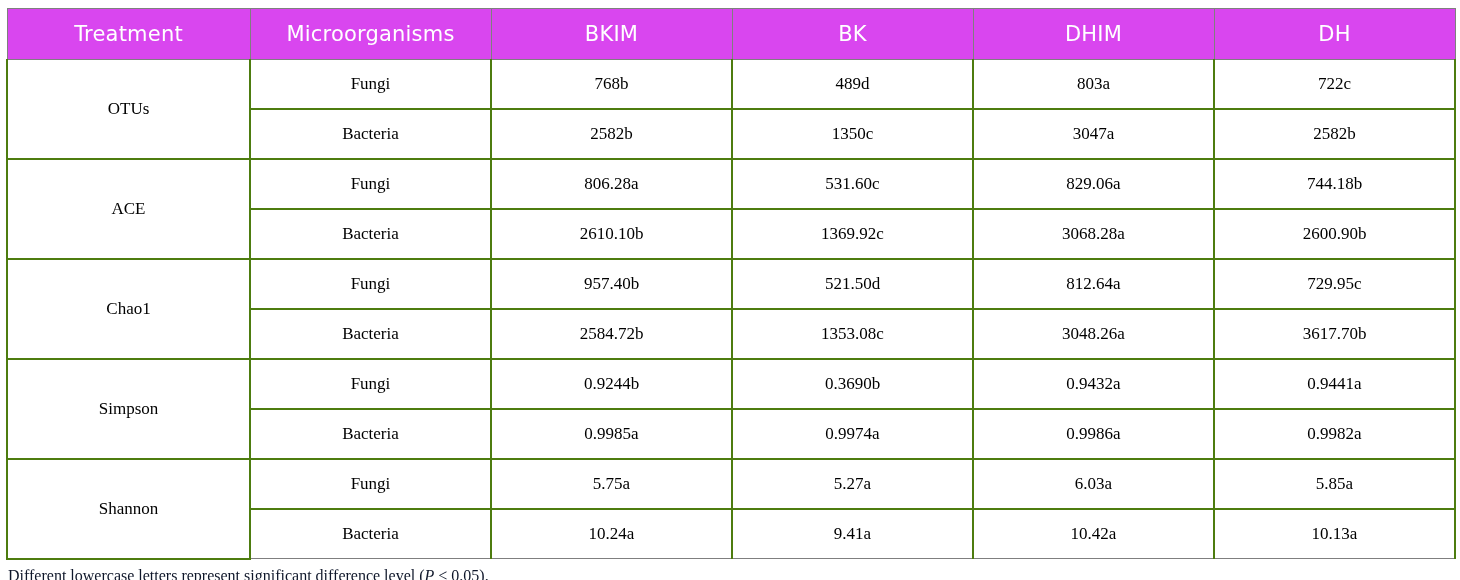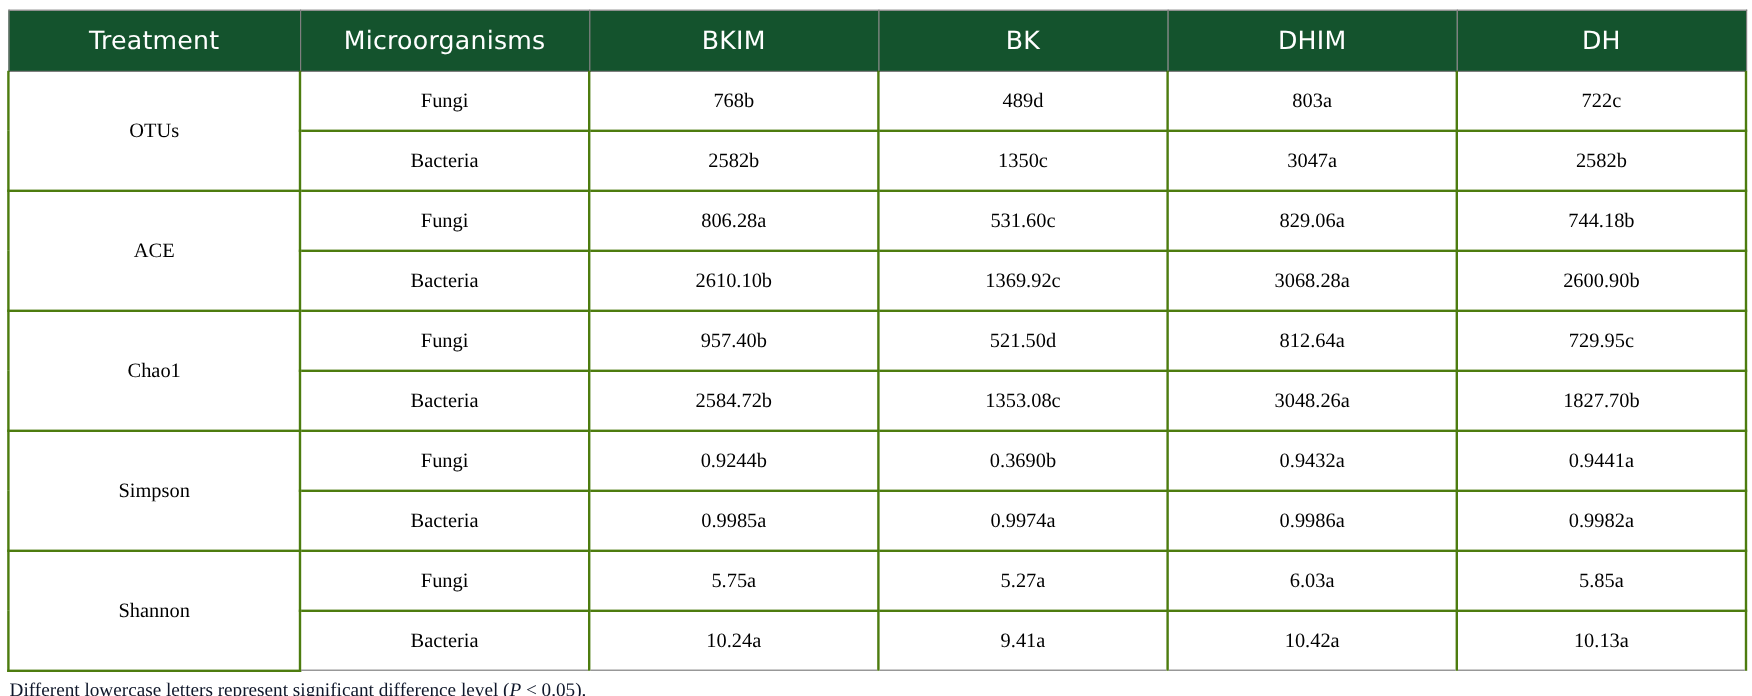--- a/index.html
+++ b/index.html
@@ -20,21 +20,21 @@
     position: relative;
     box-sizing: border-box;
     padding: 8px 6px 0 6px;
   }
   table.data-table {
     border-collapse: collapse;
     width: 1448px;
     table-layout: fixed;
   }
   table.data-table th {
-    background: #14532d;
+    background: #d946ef;
     color: #ffffff;
     font-family: "DejaVu Sans", sans-serif;
     font-weight: normal;
     font-size: 21px;
     text-align: center;
     height: 50px;
     padding: 0 4px;
     border: 1px solid #7f7f7f;
     letter-spacing: 0.2px;
   }
@@ -140,21 +140,21 @@
         <td>957.40b</td>
         <td>521.50d</td>
         <td>812.64a</td>
         <td class="last-col">729.95c</td>
       </tr>
       <tr>
         <td>Bacteria</td>
         <td>2584.72b</td>
         <td>1353.08c</td>
         <td>3048.26a</td>
-        <td class="last-col">1827.70b</td>
+        <td class="last-col">3617.70b</td>
       </tr>
 
       <tr class="group-start">
         <td class="group-cell first-col" rowspan="2">Simpson</td>
         <td>Fungi</td>
         <td>0.9244b</td>
         <td>0.3690b</td>
         <td>0.9432a</td>
         <td class="last-col">0.9441a</td>
       </tr>

